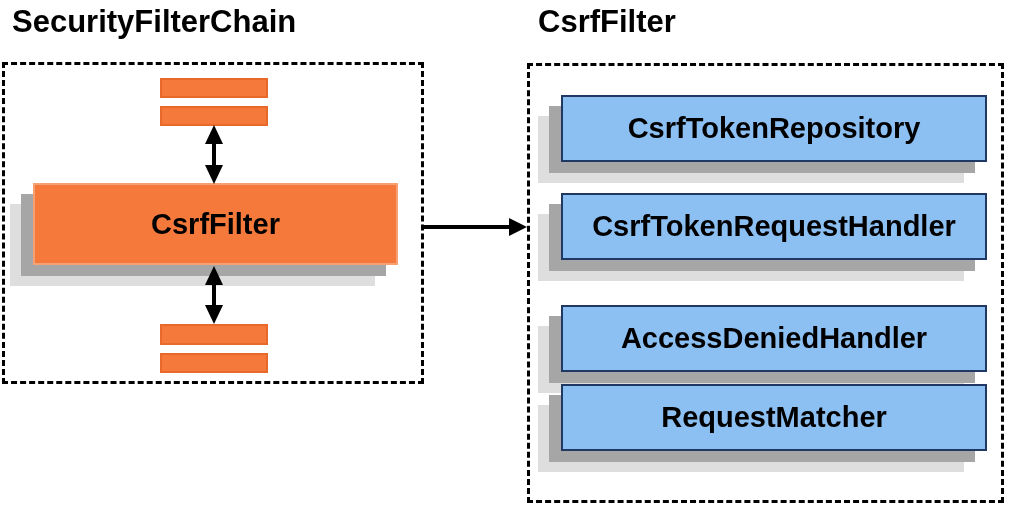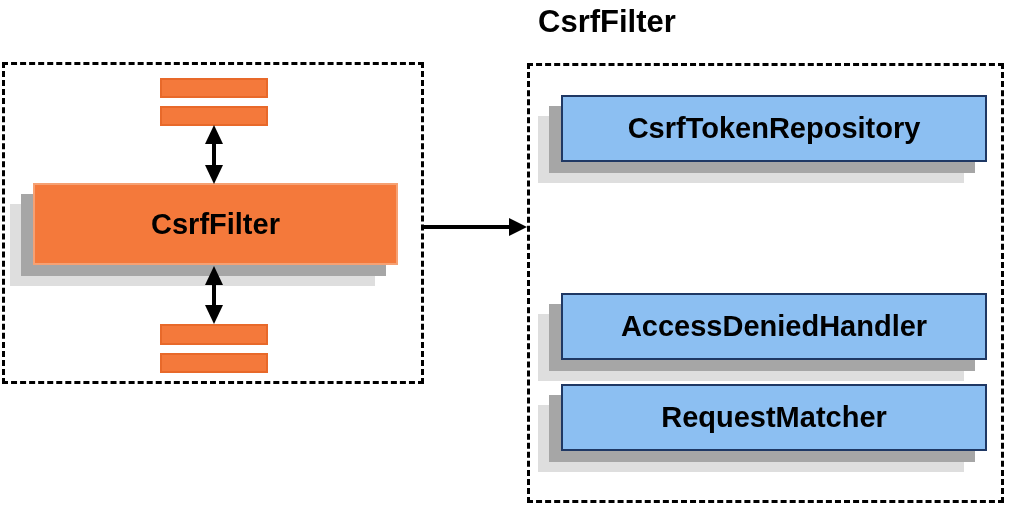--- a/index.html
+++ b/index.html
@@ -81,58 +81,62 @@
   .component-box {
     left: 561px;
     width: 426px;
     height: 67px;
     background: var(--color-component-blue);
     border: 2px solid var(--color-component-blue-border);
     font-size: 29px;
   }
   #component-1 { top: 95px; }
   #component-2 { top: 193px; }
-  #component-3 { top: 293px; }
+  #component-3 { top: 305px; }
   #component-4 { top: 384px; }
 
   #arrow-layer {
     position: absolute;
     left: 0; top: 0;
     width: 1010px;
     height: 505px;
     pointer-events: none;
   }
   #arrow-layer line    { stroke: var(--color-line-black); stroke-width: 4; }
   #arrow-layer polygon { fill: var(--color-line-black); }
 </style>
 </head>
 <body>
 
 <div class="canvas">
 
+  <div id="left-title" class="panel-title">SecurityFilterChain</div>
 
   <div id="right-title" class="panel-title">CsrfFilter</div>
 
   <div id="left-container" class="dashed-container"></div>
 
   <div id="right-container" class="dashed-container"></div>
 
   <div id="bar-1" class="filter-bar"></div>
   <div id="bar-2" class="filter-bar"></div>
   <div id="bar-3" class="filter-bar"></div>
   <div id="bar-4" class="filter-bar"></div>
 
   <div id="csrf-filter-box" class="label-box double-shadow">
     <span>CsrfFilter</span>
   </div>
 
   <div id="component-1" class="label-box component-box double-shadow">
     <span>CsrfTokenRepository</span>
   </div>
 
+  <div id="component-2" class="label-box component-box double-shadow">
+    <span>CsrfTokenRequestHandler</span>
+  </div>
 
   <div id="component-3" class="label-box component-box double-shadow">
     <span>AccessDeniedHandler</span>
   </div>
 
   <div id="component-4" class="label-box component-box double-shadow">
     <span>RequestMatcher</span>
   </div>
 
   <svg id="arrow-layer" viewBox="0 0 1010 505" xmlns="http://www.w3.org/2000/svg">

